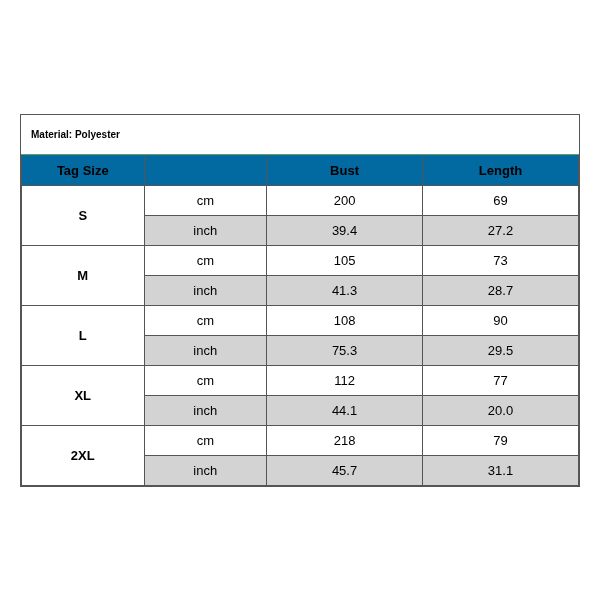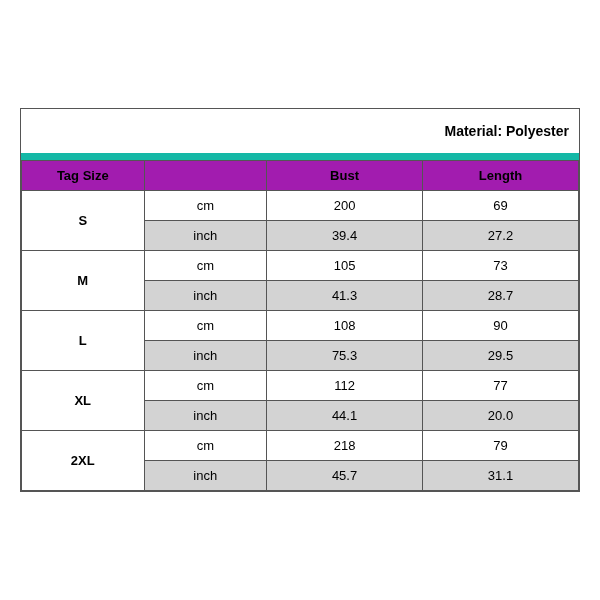--- a/index.html
+++ b/index.html
@@ -11,38 +11,38 @@
       width: 600px;
       height: 600px;
       font-family: Arial, sans-serif;
       font-size: 13px;
     }
     .outer {
       border: 1px solid #555;
       width: 560px;
     }
     .title-row {
-      border-bottom: 7px solid #14b8a6;
+      border-bottom: 1px solid #14b8a6;
       padding: 14px 10px;
-      text-align: right;
+      text-align: left;
       font-weight: bold;
-      font-size: 14px;
+      font-size: 10px;
     }
     table {
       width: 100%;
       border-collapse: collapse;
     }
     th, td {
       border: 1px solid #555;
       text-align: center;
       padding: 7px 4px;
     }
     thead th {
       font-weight: bold;
-      background: #a21caf;
+      background: #0369a1;
       margin-left: 40px;
     }
     .tag-size-cell {
       font-weight: bold;
       vertical-align: middle;
     }
     .unit-cell {
       font-weight: normal;
     }
     .shaded {

